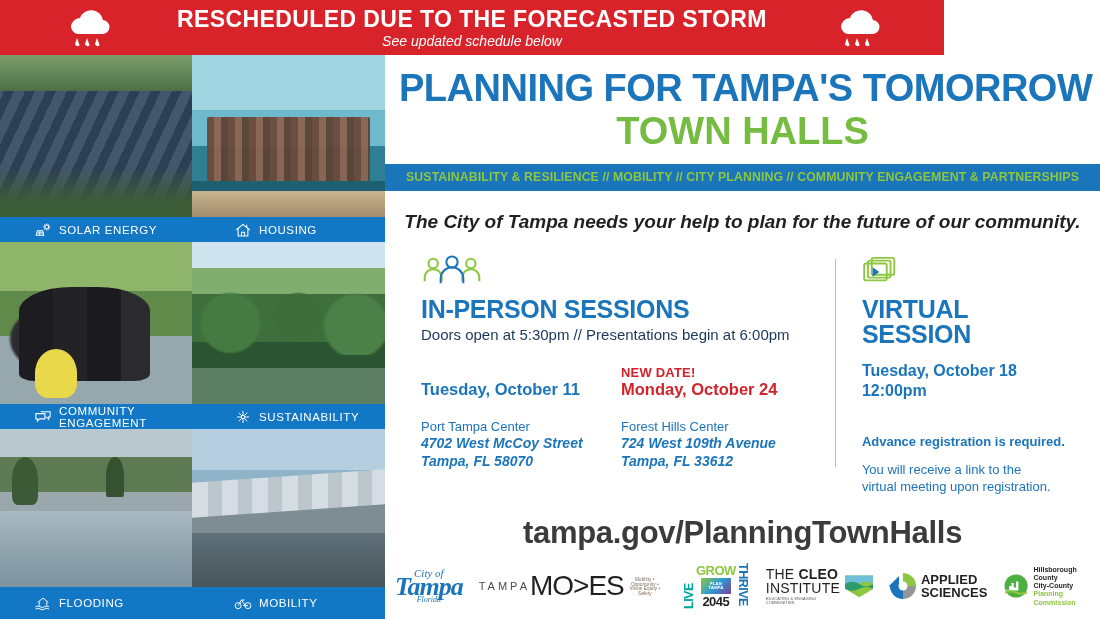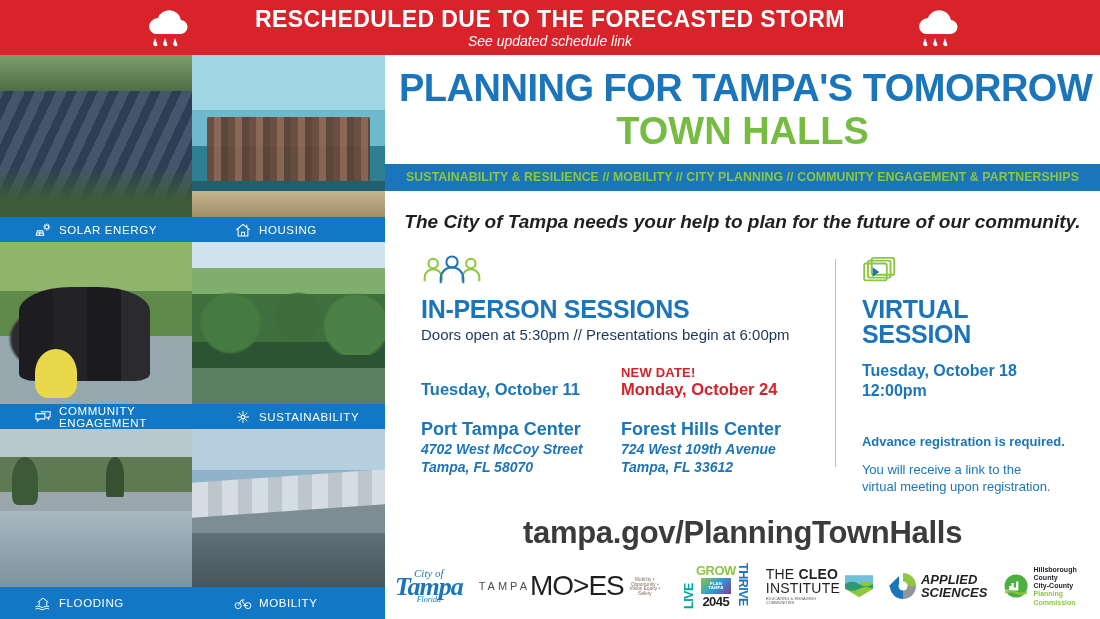--- a/index.html
+++ b/index.html
@@ -6,21 +6,21 @@
   html, body {
     width: 1100px; height: 619px;
     font-family: "Liberation Sans", sans-serif;
     background: #ffffff;
     overflow: hidden;
   }
   .page { position: relative; width: 1100px; height: 619px; }
 
   
   .alert-banner {
-    position: absolute; left: 0; top: 0; width: 1100px; height: 55px;
+    position: absolute; left: 0; top: 0; width: 944px; height: 55px;
     background: #D8232A;
     display: flex; align-items: center; justify-content: center;
   }
   .alert-text { text-align: center; color: #fff; line-height: 1.05; }
   .alert-title {
     font-size: 23px; font-weight: bold; letter-spacing: 0.4px;
     font-family: "Liberation Sans", sans-serif;
   }
   .alert-sub { font-size: 14px; font-style: italic; margin-top: 3px; }
   .rain-icon { width: 60px; height: 45px; }
@@ -174,21 +174,21 @@
 
   .venue-row { display: flex; margin-top: 22px; }
   .venue { width: 205px; }
   .new-date-flag {
     color: #D2232A; font-size: 13px; font-weight: bold;
     letter-spacing: 0.2px; margin-bottom: 1px; height: 14px;
   }
   .venue-date { font-size: 16.5px; font-weight: bold; color: #1B75BB; }
   .venue-date.alt { color: #D2232A; }
   .venue-name {
-    font-size: 18px; font-weight: bold; color: #1B75BB; margin-top: 20px;
+    font-size: 13px; font-weight: normal; color: #1B75BB; margin-top: 20px;
   }
   .venue-addr { font-size: 14px; color: #1B75BB; line-height: 1.3; font-weight: 600; font-style: italic; }
 
   .v-date { font-size: 16px; font-weight: bold; color: #1B75BB; margin-top: 14px; line-height: 1.28; }
   .v-req { font-size: 13px; font-weight: bold; color: #1B75BB; margin-top: 32px; }
   .v-note { font-size: 13px; color: #1B75BB; margin-top: 12px; line-height: 1.32; font-weight: 500; }
 
   .url {
     text-align: center; margin-top: 20px;
     font-size: 31px; font-weight: bold; color: #3B3B3B; letter-spacing: -0.3px;
@@ -234,21 +234,21 @@
   .lg-grow .yr { font-size: 13px; font-weight: bold; color: #231F20; letter-spacing: -0.5px; }
 
   .lg-cleo { display: flex; align-items: center; gap: 3px; }
   .lg-cleo .txt { line-height: 1.0; }
   .lg-cleo .l1 { font-size: 14px; color: #231F20; letter-spacing: 0.2px; }
   .lg-cleo .l1 b { font-weight: bold; }
   .lg-cleo .l2 { font-size: 14px; color: #231F20; letter-spacing: 0.2px; }
   .lg-cleo .l3 { font-size: 3.9px; color: #58595B; letter-spacing: 0.1px; margin-top: 2px; }
 
   .lg-applied { display: flex; align-items: center; gap: 4px; }
-  .lg-applied .txt { line-height: 1.0; font-style: italic; }
+  .lg-applied .txt { line-height: 1.0; }
   .lg-applied .a1 { font-size: 13px; font-weight: bold; color: #231F20; }
   .lg-applied .a2 { font-size: 13px; font-weight: bold; color: #231F20; }
 
   .lg-hills { display: flex; align-items: center; gap: 4px; }
   .lg-hills .txt { line-height: 1.18; }
   .lg-hills .h1 { font-size: 7px; font-weight: bold; color: #231F20; }
   .lg-hills .h2 { font-size: 7px; font-weight: bold; color: #231F20; }
   .lg-hills .h3 { font-size: 7px; font-weight: bold; color: #8DC63F; }
 </style>
 </head>
@@ -258,21 +258,21 @@
 
   <div class="alert-banner">
     <svg class="rain-icon rain-left" viewBox="0 0 60 45">
       <path d="M14 22 a9 9 0 0 1 9-9 a12 12 0 0 1 23 2 a7 7 0 0 1 -1 14 h-22 a8 8 0 0 1 -9 -7 z" fill="#fff"></path>
       <path d="M20 33 l-2 6 a2.6 2.6 0 0 0 4.6 1.2 z" fill="#fff"></path>
       <path d="M30 33 l-2 6 a2.6 2.6 0 0 0 4.6 1.2 z" fill="#fff"></path>
       <path d="M40 33 l-2 6 a2.6 2.6 0 0 0 4.6 1.2 z" fill="#fff"></path>
     </svg>
     <div class="alert-text">
       <div class="alert-title">RESCHEDULED DUE TO THE FORECASTED STORM</div>
-      <div class="alert-sub">See updated schedule link</div>
+      <div class="alert-sub">See updated schedule below</div>
     </div>
     <svg class="rain-icon rain-right" viewBox="0 0 60 45">
       <path d="M14 22 a9 9 0 0 1 9-9 a12 12 0 0 1 23 2 a7 7 0 0 1 -1 14 h-22 a8 8 0 0 1 -9 -7 z" fill="#fff"></path>
       <path d="M20 33 l-2 6 a2.6 2.6 0 0 0 4.6 1.2 z" fill="#fff"></path>
       <path d="M30 33 l-2 6 a2.6 2.6 0 0 0 4.6 1.2 z" fill="#fff"></path>
       <path d="M40 33 l-2 6 a2.6 2.6 0 0 0 4.6 1.2 z" fill="#fff"></path>
     </svg>
   </div>
 
   <div class="mosaic">

